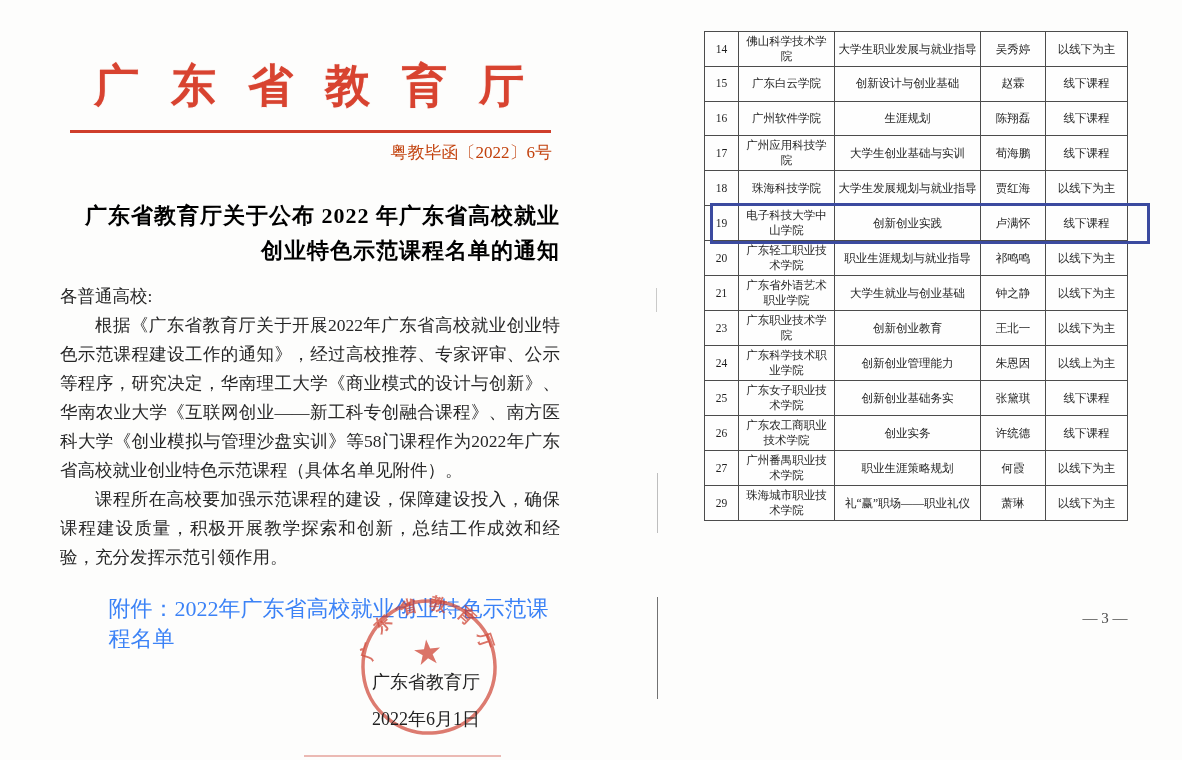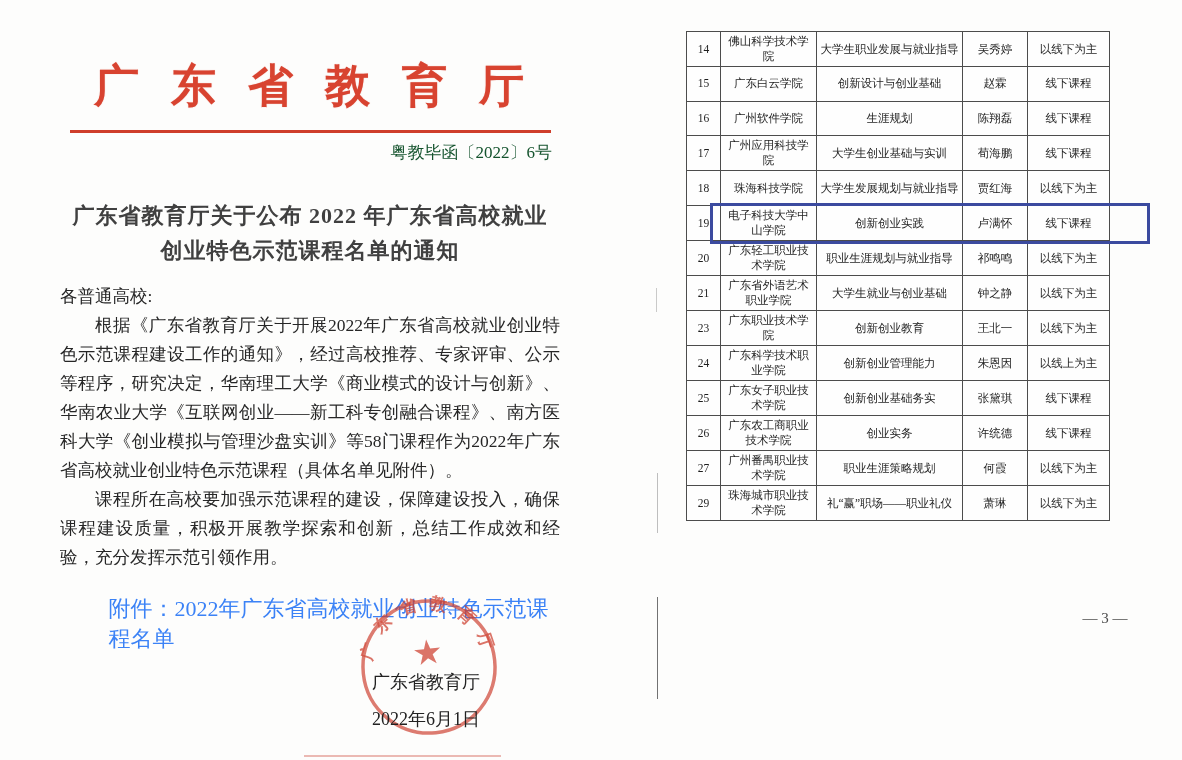--- a/index.html
+++ b/index.html
@@ -12,38 +12,38 @@
 
   
   .doc-left { position: absolute; left: 60px; top: 44px; width: 500px; color: #2b2b2b; }
   .masthead {
     margin-top: 12px; text-align: center;
     font-size: 45px; font-weight: bold; color: #d84330;
     letter-spacing: 32px; padding-left: 30px; white-space: nowrap;
     text-shadow: 0 0 1px rgba(216,67,48,0.45);
   }
   .masthead-rule { margin: 14px auto 0 auto; width: 481px; height: 3px; background: #cf3e2b; }
-  .doc-number { margin-top: 8px; text-align: right; padding-right: 8px; font-size: 17px; color: #14532d; }
+  .doc-number { margin-top: 8px; text-align: right; padding-right: 8px; font-size: 17px; color: #c2410c; }
   .doc-title {
-    margin-top: 34px; text-align: center; font-size: 22px; font-weight: bold;
-    line-height: 35px; color: #404040; letter-spacing: 1px;
+    margin-top: 34px; text-align: right; font-size: 22px; font-weight: bold;
+    line-height: 35px; color: #000000; letter-spacing: 1px;
   }
   .doc-body { margin-top: 14px; font-size: 17.5px; line-height: 29px; color: #262626; text-align: justify; }
   .doc-body p.indent { text-indent: 2em; }
   .attachment-line { margin-top: 22px; font-size: 22px; padding-left: 2.2em; color: #3b82f6; }
   .sign-block { margin-top: 16px; margin-left: 252px; width: 228px; text-align: center; position: relative; z-index: 3; }
   .sign-block .signer { font-size: 18px; color: #222; }
   .sign-block .sign-date { font-size: 18px; color: #222; margin-top: 13px; }
 
   
   .seal { position: absolute; left: 356px; top: 594px; z-index: 2; transform: rotate(-6deg); opacity: 0.9; }
 
   
   .course-table {
-    position: absolute; left: 686px; top: 31px;
+    position: absolute; left: 704px; top: 31px;
     border-collapse: collapse; table-layout: fixed; width: 423px;
     font-size: 11.5px; color: #1e1e1e; background: #fefefe;
   }
   .course-table td {
     border: 1px solid #4c4c4c; text-align: center; vertical-align: middle;
     padding: 2px 3px; line-height: 15px; overflow: hidden;
   }
   .course-table tr { height: 34.7px; }
   .col-no { width: 34px; } .col-school { width: 96px; } .col-course { width: 146px; }
   .col-teacher { width: 65px; } .col-mode { width: 82px; }

